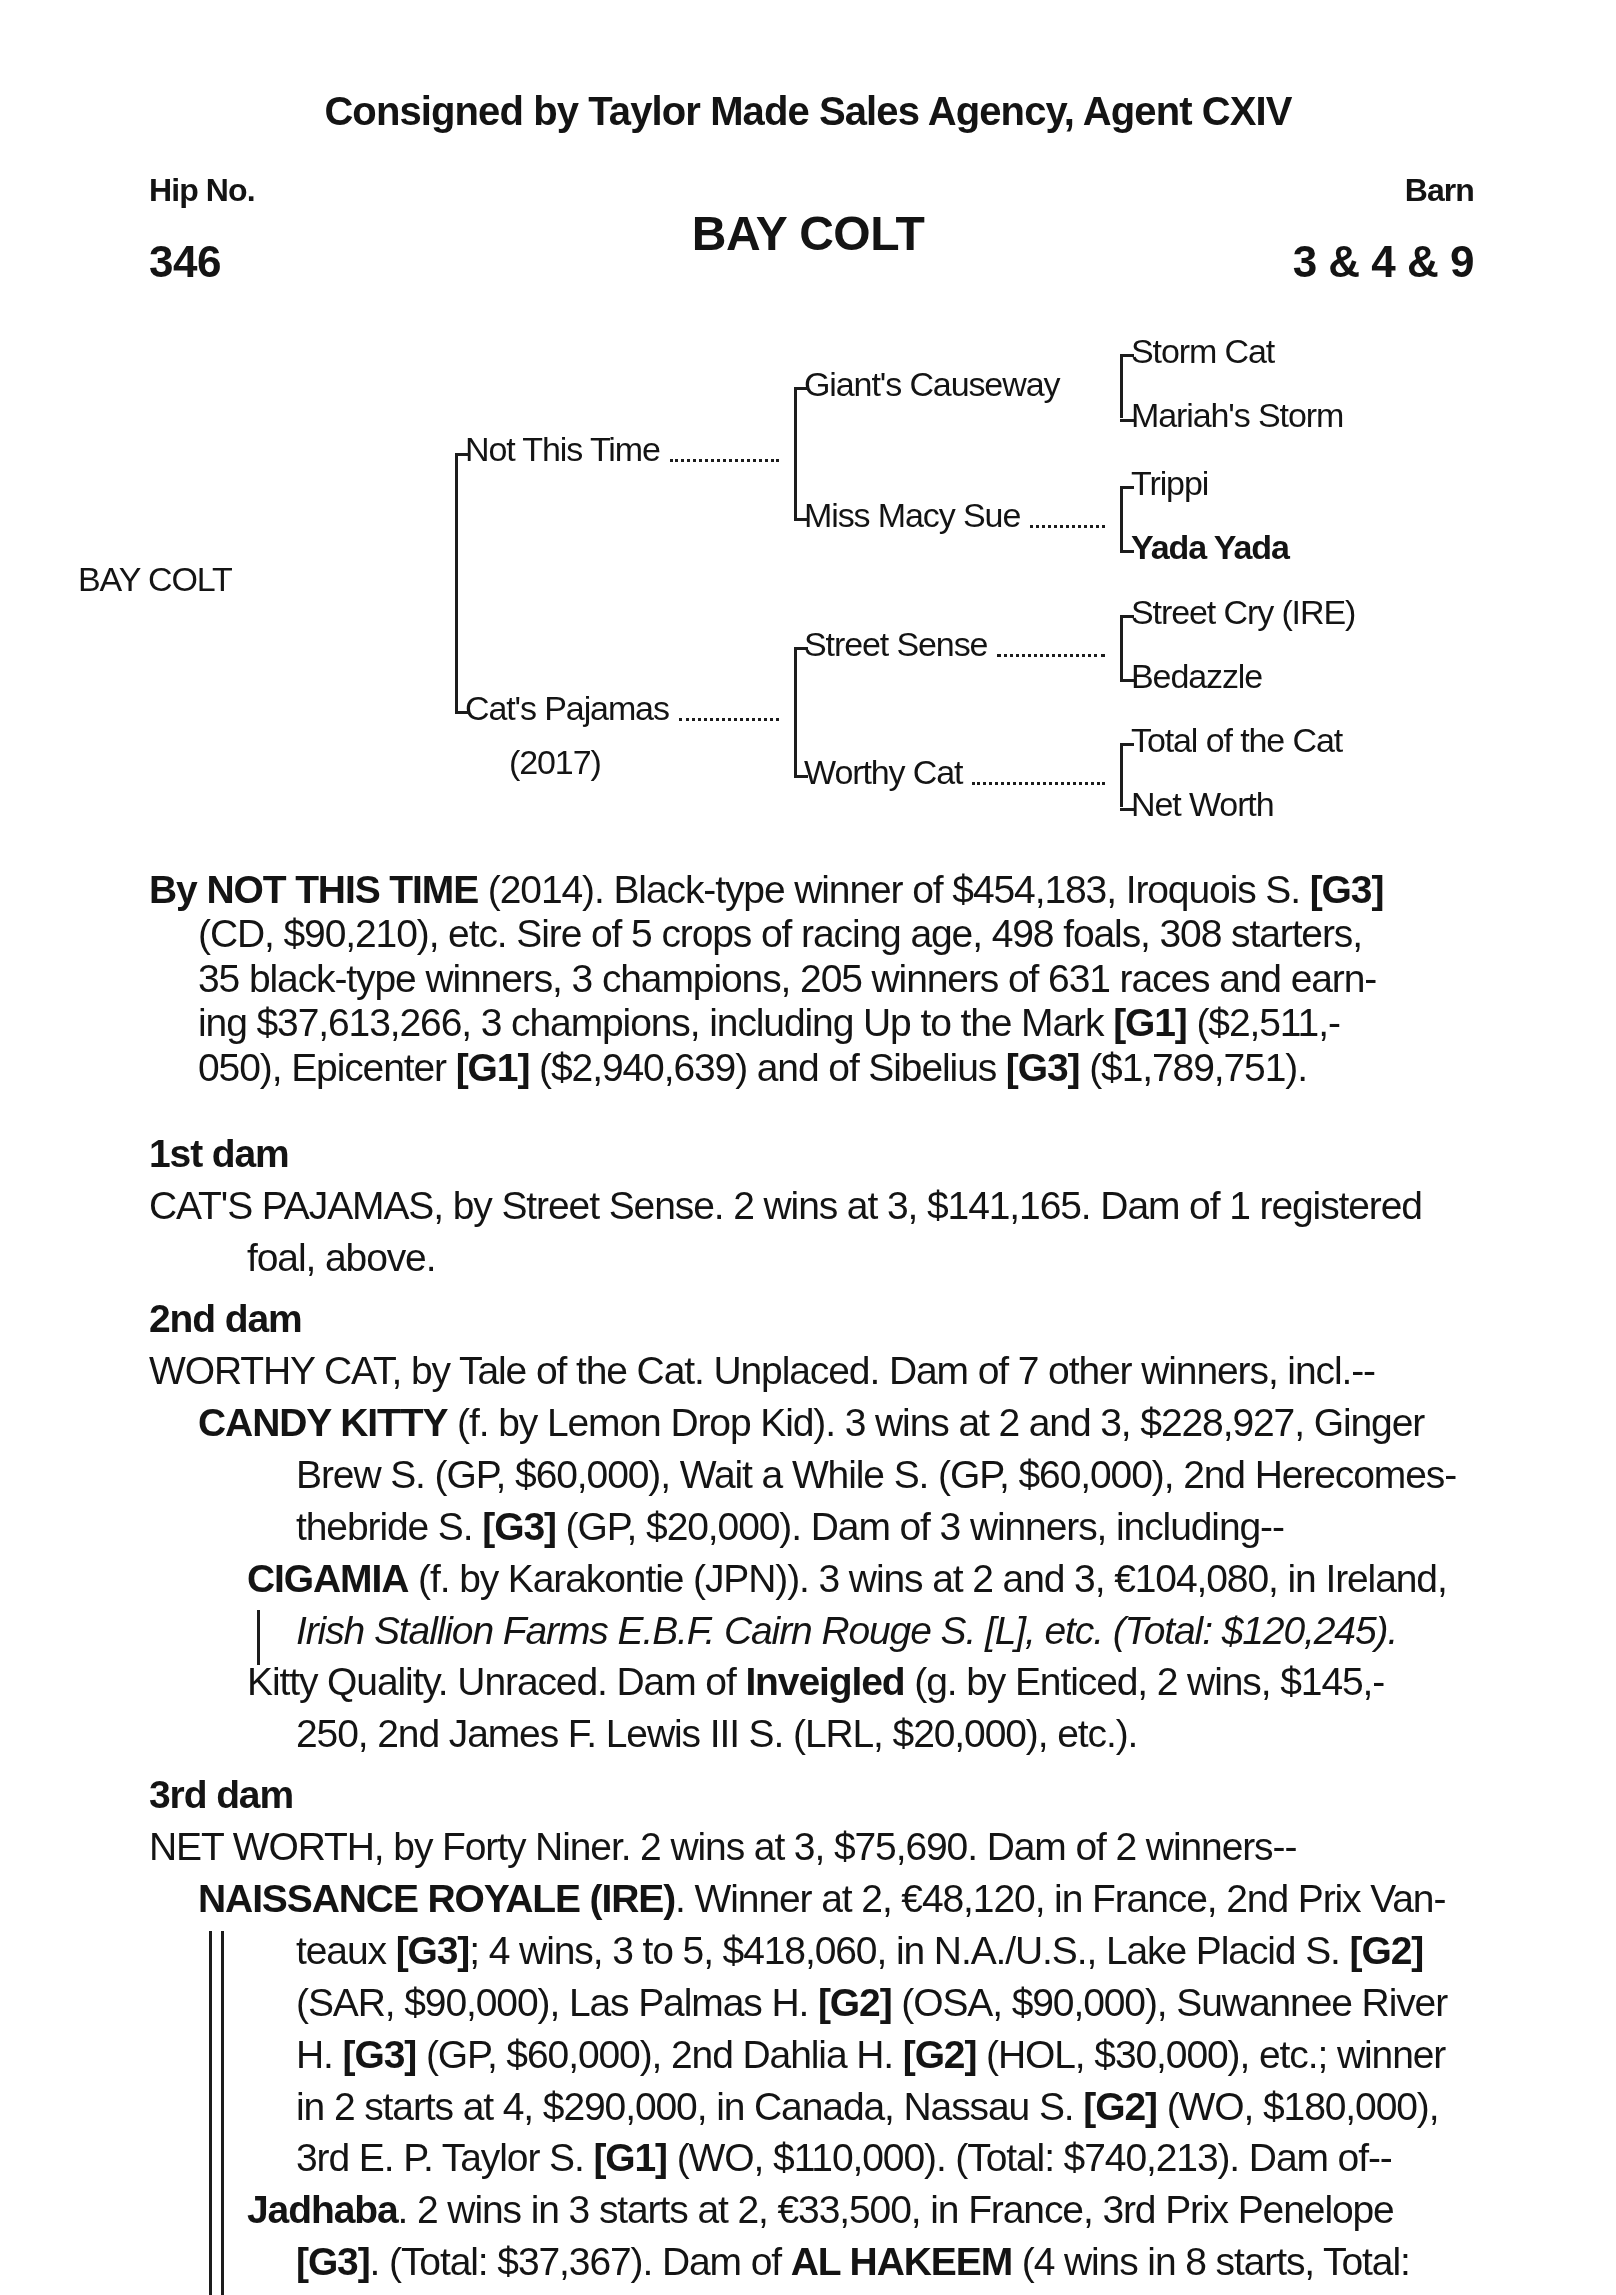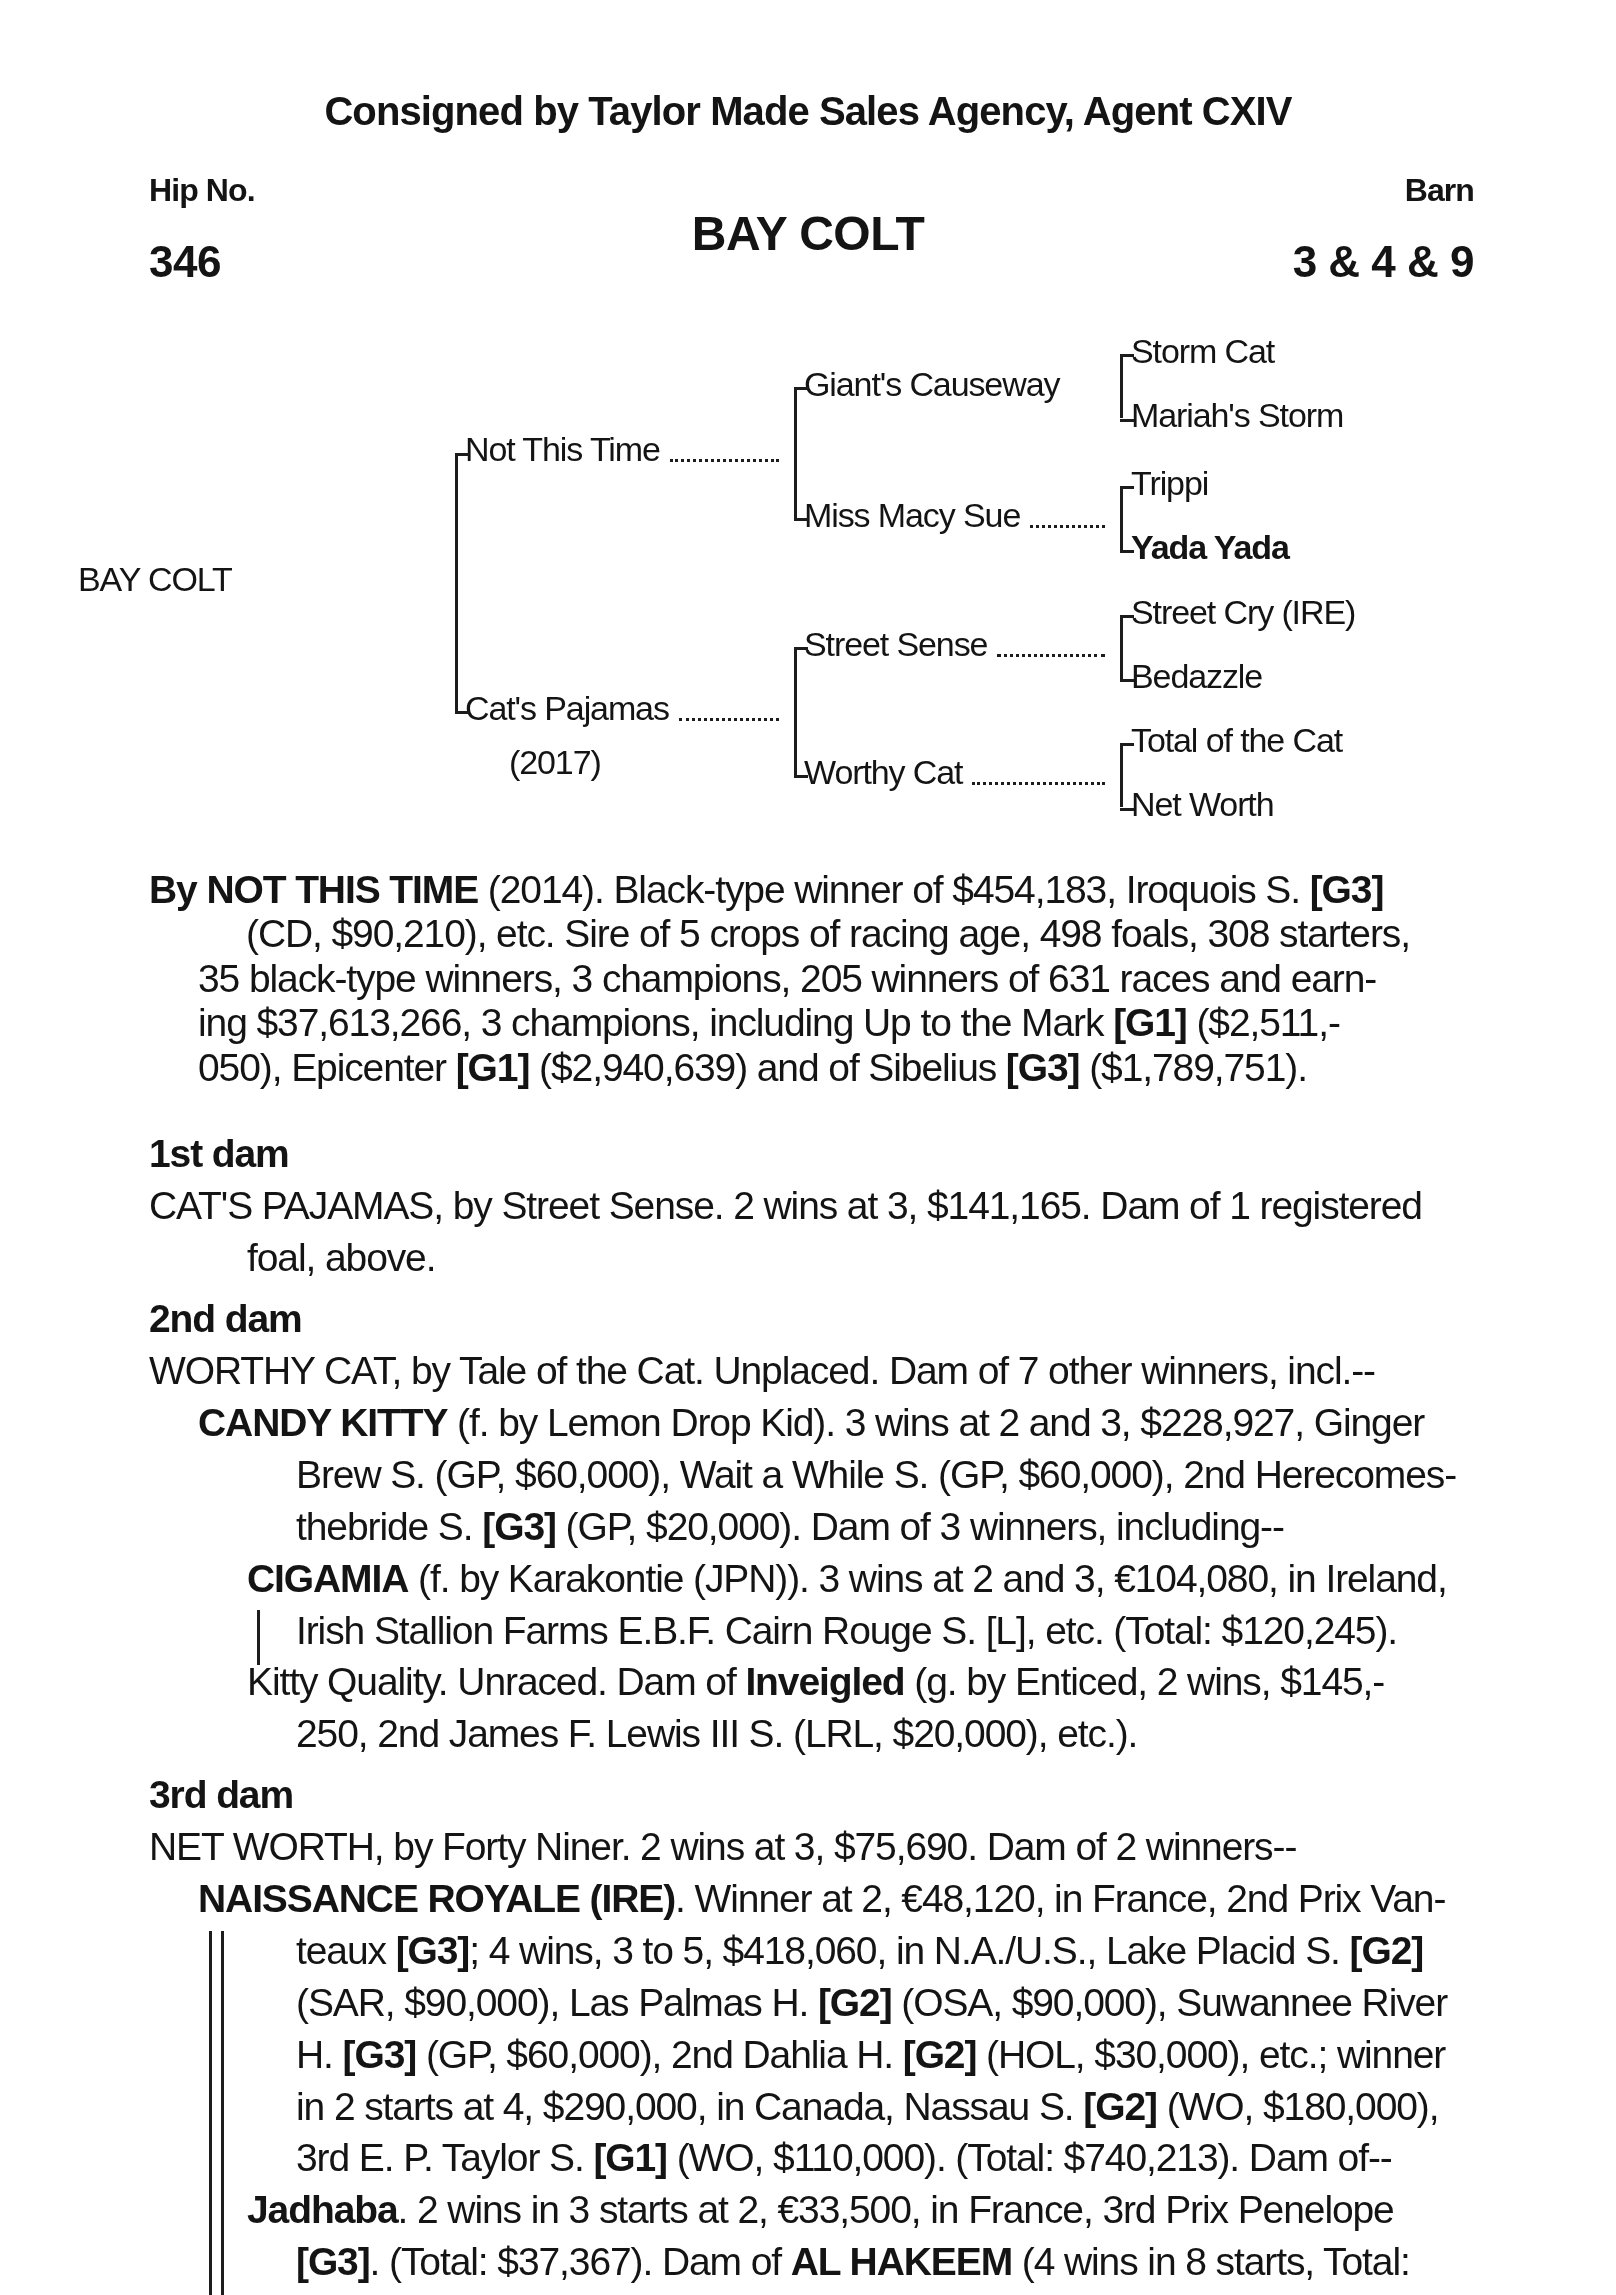--- a/index.html
+++ b/index.html
@@ -118,34 +118,34 @@
       <div class="vline" style="left: 1120px; top: 615px; height: 64px;"></div>
       <div class="tick" style="left: 1120px; top: 615px; width: 13.8px;"></div>
       <div class="tick" style="left: 1120px; top: 679px; width: 13.8px;"></div>
       <div class="vline" style="left: 1120px; top: 743px; height: 64px;"></div>
       <div class="tick" style="left: 1120px; top: 743px; width: 13.8px;"></div>
       <div class="tick" style="left: 1120px; top: 808px; width: 13.8px;"></div>
     </div>
 
   <div id="bodytext">
       <div class="line" style="left: 149px; top: 870px;"><span class="b">By NOT THIS TIME</span><span> (2014). Black-type winner of $454,183, Iroquois S. </span><span class="b">[G3]</span></div>
-      <div class="line" style="left: 198px; top: 914px; margin-left: 48px;"><span>(CD, $90,210), etc. Sire of 5 crops of racing age, 498 foals, 308 starters,</span></div>
+      <div class="line" style="left: 198px; top: 914px;"><span>(CD, $90,210), etc. Sire of 5 crops of racing age, 498 foals, 308 starters,</span></div>
       <div class="line" style="left: 198px; top: 959px;"><span>35 black-type winners, 3 champions, 205 winners of 631 races and earn-</span></div>
       <div class="line" style="left: 198px; top: 1003px;"><span>ing $37,613,266, 3 champions, including Up to the Mark </span><span class="b">[G1]</span><span> ($2,511,-</span></div>
       <div class="line" style="left: 198px; top: 1048px;"><span>050), Epicenter </span><span class="b">[G1]</span><span> ($2,940,639) and of Sibelius </span><span class="b">[G3]</span><span> ($1,789,751).</span></div>
       <div class="line" style="left: 149px; top: 1134px;"><span class="b">1st dam</span></div>
       <div class="line" style="left: 149px; top: 1186px;"><span>CAT'S PAJAMAS, by Street Sense. 2 wins at 3, $141,165. Dam of 1 registered</span></div>
       <div class="line" style="left: 247px; top: 1238px;"><span>foal, above.</span></div>
       <div class="line" style="left: 149px; top: 1299px;"><span class="b">2nd dam</span></div>
       <div class="line" style="left: 149px; top: 1351px;"><span>WORTHY CAT, by Tale of the Cat. Unplaced. Dam of 7 other winners, incl.--</span></div>
       <div class="line" style="left: 198px; top: 1403px;"><span class="b">CANDY KITTY</span><span> (f. by Lemon Drop Kid). 3 wins at 2 and 3, $228,927, Ginger</span></div>
       <div class="line" style="left: 296px; top: 1455px;"><span>Brew S. (GP, $60,000), Wait a While S. (GP, $60,000), 2nd Herecomes-</span></div>
       <div class="line" style="left: 296px; top: 1507px;"><span>thebride S. </span><span class="b">[G3]</span><span> (GP, $20,000). Dam of 3 winners, including--</span></div>
       <div class="line" style="left: 247px; top: 1559px;"><span class="b">CIGAMIA</span><span> (f. by Karakontie (JPN)). 3 wins at 2 and 3, €104,080, in Ireland,</span></div>
-      <div class="line" style="left: 296px; top: 1611px;"><span>Irish Stallion Farms E.B.F. Cairn Rouge S. [L], etc. (Total: $120,245).</span></div>
+      <div class="line" style="left: 296px; top: 1611px; font-style: italic;"><span>Irish Stallion Farms E.B.F. Cairn Rouge S. [L], etc. (Total: $120,245).</span></div>
       <div class="line" style="left: 247px; top: 1662px;"><span>Kitty Quality. Unraced. Dam of </span><span class="b">Inveigled</span><span> (g. by Enticed, 2 wins, $145,-</span></div>
       <div class="line" style="left: 296px; top: 1714px;"><span>250, 2nd James F. Lewis III S. (LRL, $20,000), etc.).</span></div>
       <div class="line" style="left: 149px; top: 1775px;"><span class="b">3rd dam</span></div>
       <div class="line" style="left: 149px; top: 1827px;"><span>NET WORTH, by Forty Niner. 2 wins at 3, $75,690. Dam of 2 winners--</span></div>
       <div class="line" style="left: 198px; top: 1879px;"><span class="b">NAISSANCE ROYALE (IRE)</span><span>. Winner at 2, €48,120, in France, 2nd Prix Van-</span></div>
       <div class="line" style="left: 296px; top: 1931px;"><span>teaux </span><span class="b">[G3]</span><span>; 4 wins, 3 to 5, $418,060, in N.A./U.S., Lake Placid S. </span><span class="b">[G2]</span></div>
       <div class="line" style="left: 296px; top: 1983px;"><span>(SAR, $90,000), Las Palmas H. </span><span class="b">[G2]</span><span> (OSA, $90,000), Suwannee River</span></div>
       <div class="line" style="left: 296px; top: 2035px;"><span>H. </span><span class="b">[G3]</span><span> (GP, $60,000), 2nd Dahlia H. </span><span class="b">[G2]</span><span> (HOL, $30,000), etc.; winner</span></div>
       <div class="line" style="left: 296px; top: 2087px;"><span>in 2 starts at 4, $290,000, in Canada, Nassau S. </span><span class="b">[G2]</span><span> (WO, $180,000),</span></div>
       <div class="line" style="left: 296px; top: 2138px;"><span>3rd E. P. Taylor S. </span><span class="b">[G1]</span><span> (WO, $110,000). (Total: $740,213). Dam of--</span></div>

